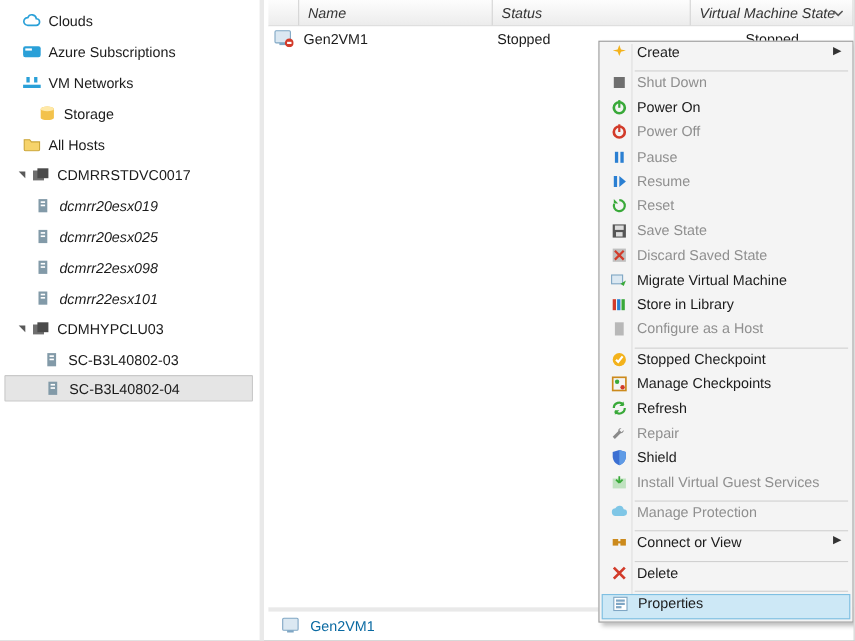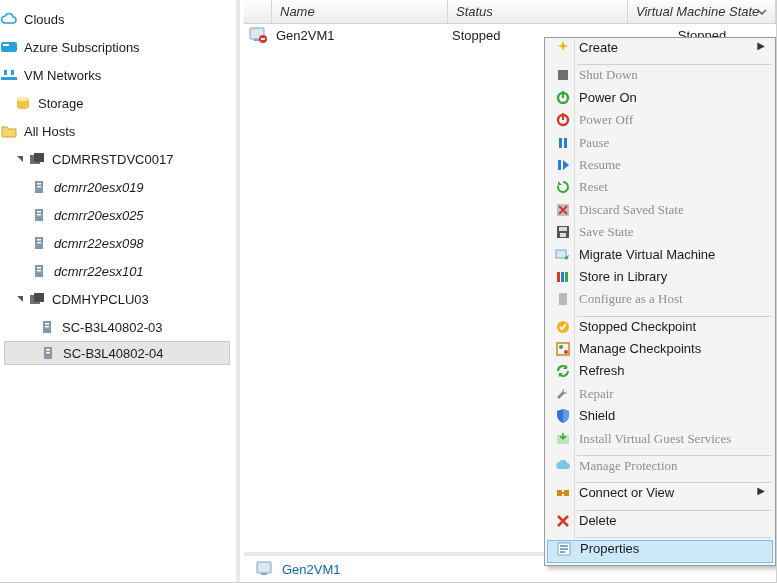--- a/index.html
+++ b/index.html
@@ -41,21 +41,21 @@
     flex-shrink: 0;
   }
   .nav-item .expander {
     width: 12px;
     display: inline-flex;
     align-items: center; justify-content: center;
     margin-right: 2px;
     color: #5b5b5b;
     font-size: 10px;
   }
-  .nav-item.level-1 { padding-left: 0; }
+  .nav-item.level-1 { padding-left: 20px; }
   .nav-item.level-2 { padding-left: 30px; font-style: italic; }
   .nav-item.level-3 { padding-left: 34px; margin-left: 4px; margin-right: 6px; }
   .nav-item.selected {
     background: #e5e5e5;
     border: 1px solid #c9c9c9;
     border-radius: 1px;
     height: 24px;
   }
   
   .listpane {
@@ -127,21 +127,21 @@
     align-items: flex-start;
     height: 22.4px;
     padding: 0 4px 0 4px;
     position: relative;
   }
   .context-menu .menu-item .micon {
     width: 24px; display:flex; align-items:center; justify-content:center;
     flex-shrink: 0;
   }
   .context-menu .menu-item .mlabel { flex: 1; padding-left: 4px; }
-  .context-menu .menu-item.disabled { color: #8f8f8f; font-family: Liberation Serif, serif; }
+  .context-menu .menu-item.disabled { color: #8f8f8f; }
   .context-menu .menu-item .submenu-arrow {
     font-size: 10px; color: #333; padding-right: 4px;
   }
   .context-menu .sep {
     height: 1px;
     background: #d0d0d0;
     margin: 2px 2px 2px 30px;
   }
   .context-menu .gutter-line {
     position: absolute;
@@ -407,35 +407,35 @@
         <svg width="16" height="16">
           <path d="M8 3a5 5 0 1 1-4.7 3.3" fill="none" stroke="#39a939" stroke-width="2"></path>
           <path d="M3 2v4h4z" fill="#39a939"></path>
         </svg>
       </span>
     <span class="mlabel">Reset</span>
   </div>
   <div class="menu-item disabled">
     <span class="micon">
         <svg width="16" height="16">
-          <rect x="2" y="2" width="12" height="12" fill="#bfbfbf"></rect>
-          <path d="M4 4l8 8M12 4l-8 8" stroke="#d23b2a" stroke-width="2"></path>
-        </svg>
-      </span>
-    <span class="mlabel">Discard Saved State</span>
-  </div>
-  <div class="menu-item disabled">
-    <span class="micon">
-        <svg width="16" height="16">
           <rect x="2" y="2" width="12" height="12" fill="#555"></rect>
           <rect x="4" y="3" width="8" height="4" fill="#ddd"></rect>
           <rect x="5" y="9" width="6" height="4" fill="#ddd"></rect>
         </svg>
       </span>
     <span class="mlabel">Save State</span>
+  </div>
+  <div class="menu-item disabled">
+    <span class="micon">
+        <svg width="16" height="16">
+          <rect x="2" y="2" width="12" height="12" fill="#bfbfbf"></rect>
+          <path d="M4 4l8 8M12 4l-8 8" stroke="#d23b2a" stroke-width="2"></path>
+        </svg>
+      </span>
+    <span class="mlabel">Discard Saved State</span>
   </div>
   <div class="menu-item">
     <span class="micon">
         <svg width="16" height="16">
           <rect x="1" y="3" width="10" height="8" fill="#dbe8f2" stroke="#7fa6c4"></rect>
           <path d="M9 11l5-3-2 5z" fill="#39a939"></path>
         </svg>
       </span>
     <span class="mlabel">Migrate Virtual Machine</span>
   </div>

